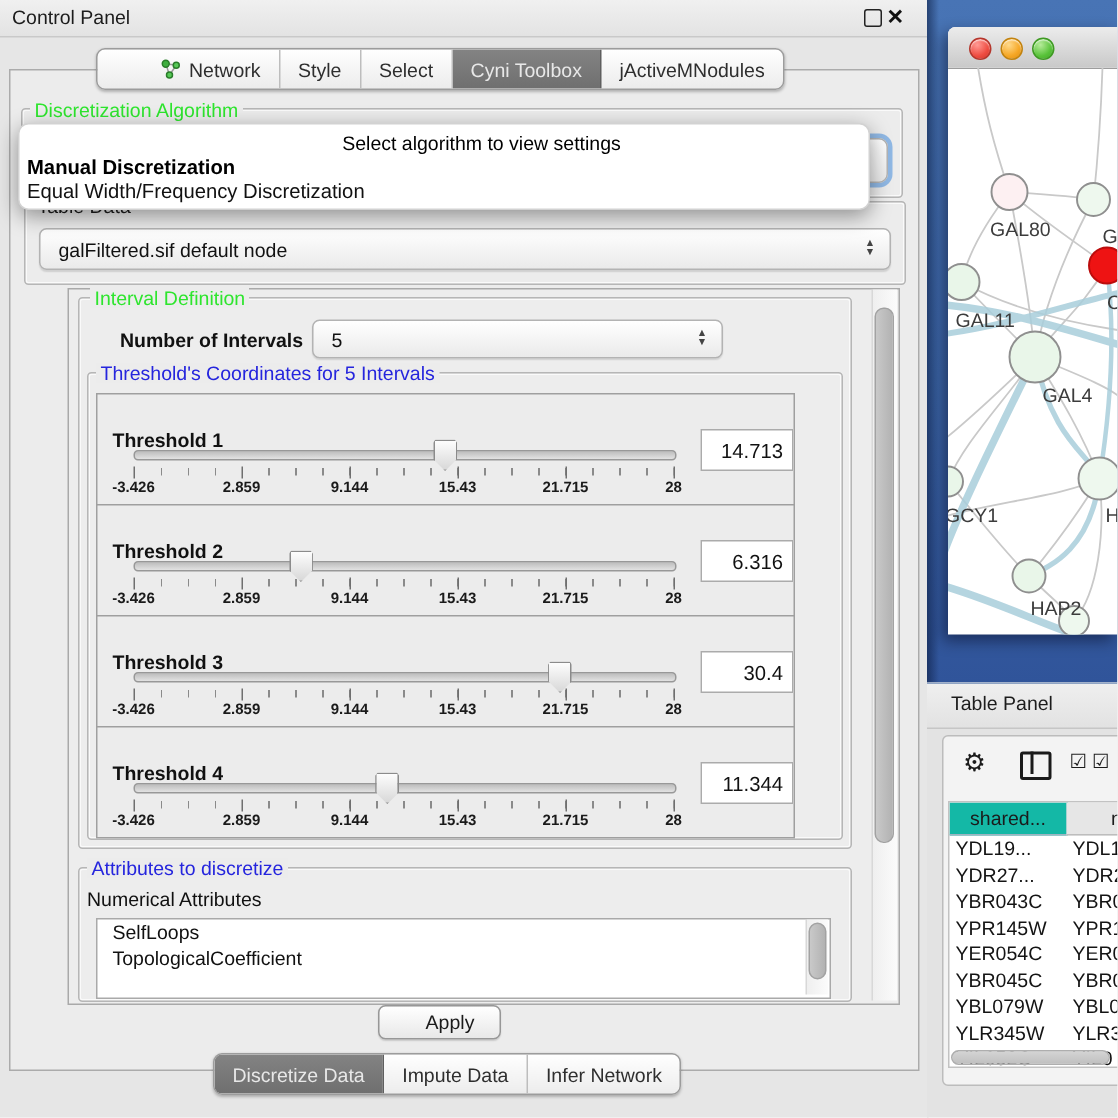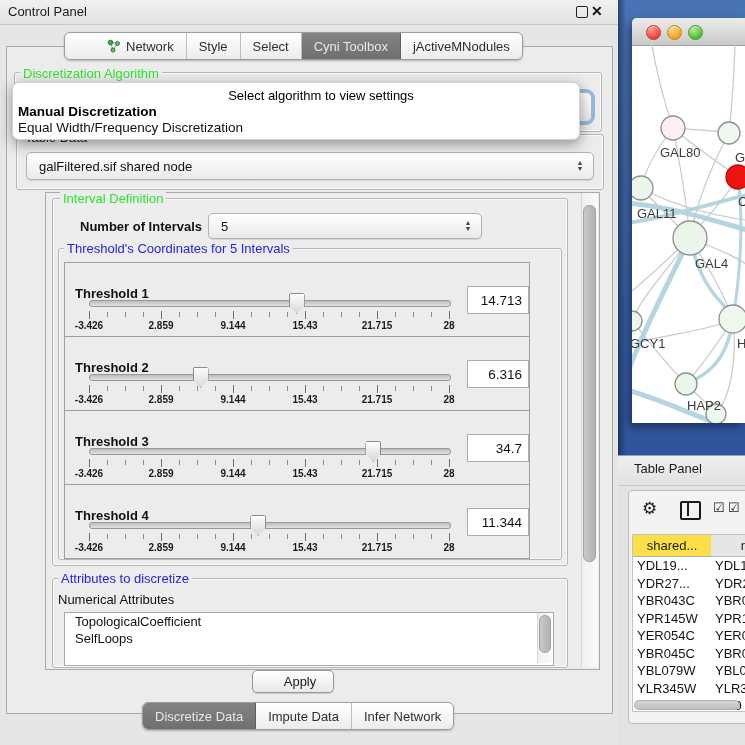--- a/index.html
+++ b/index.html
@@ -104,21 +104,21 @@
           border-bottom:1px solid #c6c6c6;border-top:1px solid #8fa4c4;}
   #tp-title{left:634px;top:461px;font-size:13px;color:#1c1c1c;}
   #tp-inner{left:628px;top:490px;width:160px;height:232px;background:#f3f3f3;border:1px solid #bcbcbc;border-radius:4px;}
   #gear-ic{left:642px;top:498px;font-size:17px;color:#1a1a1a;}
   #col-ic{left:680px;top:501px;width:17px;height:15px;border:2px solid #1a1a1a;border-radius:2px;}
   #col-ic-div{left:687px;top:501px;width:2px;height:15px;background:#1a1a1a;}
   .chk-ic{top:500px;font-size:13px;color:#1a1a1a;}
   #tbl{left:632px;top:534px;width:170px;height:176px;background:#fff;border:1px solid #c2c2c2;overflow:hidden;}
   .th{position:absolute;top:0;height:21px;font-size:13px;color:#1b1b1b;display:flex;align-items:center;
       justify-content:center;border-right:1px solid #b9c7d0;border-bottom:1px solid #9fb4c2;}
-  .th1{left:0;width:78px;background:#fde047;}
+  .th1{left:0;width:78px;background:#14b8a6;}
   .th2{left:78px;width:92px;background:#e6e6e6;border-bottom:1px solid #bdbdbd;}
   .tr{position:absolute;left:0;width:170px;height:17.5px;font-size:13px;color:#141414;}
   .td1{position:absolute;left:4px;top:1px;}
   .td2{position:absolute;left:82px;top:1px;}
   #hsb{left:634px;top:700px;width:104px;height:8px;background:linear-gradient(#d4d4d4,#c0c0c0);
        border:1px solid #aeaeae;border-radius:5px;}
 </style>
 </head>
 <body>
 
@@ -163,21 +163,21 @@
     <div class="abs grp" style="left:14px;top:72px;width:586px;height:58px;"></div>
     <div class="abs grp-title green" style="left:20px;top:67px;">Discretization Algorithm</div>
     <div id="algo-combo" class="abs combo">
       <span class="txt"></span>
       <span class="stepper">▲<br>▼</span>
     </div>
 
     <div class="abs grp" style="left:16px;top:134px;width:586px;height:54px;"></div>
     <div class="abs grp-title dark" style="left:22px;top:131px;">Table Data</div>
     <div class="abs combo" style="left:26px;top:152px;width:566px;height:26px;">
-      <span class="txt">galFiltered.sif shared node</span>
+      <span class="txt">galFiltered.sif default node</span>
       <span class="stepper">▲<br>▼</span>
     </div>
 
     <div id="popup" class="abs">
       <div id="popup-hint" class="abs">Select algorithm to view settings</div>
       <div id="popup-op1" class="abs">Manual Discretization</div>
       <div id="popup-op2" class="abs">Equal Width/Frequency Discretization</div>
     </div>
 
     <div id="viewport" class="abs"></div>
@@ -252,21 +252,21 @@
           <span class="maj m3"></span>
           <span class="maj m4"></span>
           <span class="maj m5"></span>
         <span class="ticklab m0">-3.426</span>
         <span class="ticklab m1">2.859</span>
         <span class="ticklab m2">9.144</span>
         <span class="ticklab m3">15.43</span>
         <span class="ticklab m4">21.715</span>
         <span class="ticklab m5">28</span>
       </div>
-      <div class="vbox">34.7</div>
+      <div class="vbox">30.4</div>
     </div>
 
     <div class="abs tpanel" style="top:484px;">
       <div class="tlabel">Threshold 4</div>
       <div class="slider">
         <div class="track"></div>
         <div class="thumb" style="left: 47%;"></div>
         <div class="minors"></div>
         <span class="maj m0"></span>
           <span class="maj m1"></span>
@@ -281,22 +281,22 @@
         <span class="ticklab m4">21.715</span>
         <span class="ticklab m5">28</span>
       </div>
       <div class="vbox">11.344</div>
     </div>
 
     <div class="abs grp" style="left:52px;top:578px;width:514px;height:88px;"></div>
     <div class="abs grp-title blue" style="left:58px;top:572px;">Attributes to discretize</div>
     <div class="abs" style="left:58px;top:592px;font-size:13px;font-weight:400;color:#111;">Numerical Attributes</div>
     <div id="attr-list" class="abs">
+      <div class="attr-item">SelfLoops</div>
       <div class="attr-item">TopologicalCoefficient</div>
-      <div class="attr-item">SelfLoops</div>
     </div>
     <div class="abs vscroll-track" style="left:537px;top:613px;width:14px;height:50px;"></div>
     <div class="abs scroll-thumb" style="left:539px;top:615px;width:10px;height:36px;"></div>
 
     <div class="abs button" style="left:252px;top:670px;width:66px;height:21px;">Apply</div>
 
     <div id="bottom-tabs" class="abs seg-group">
       <div class="seg sel">
         <span>Discretize Data</span>
       </div>

